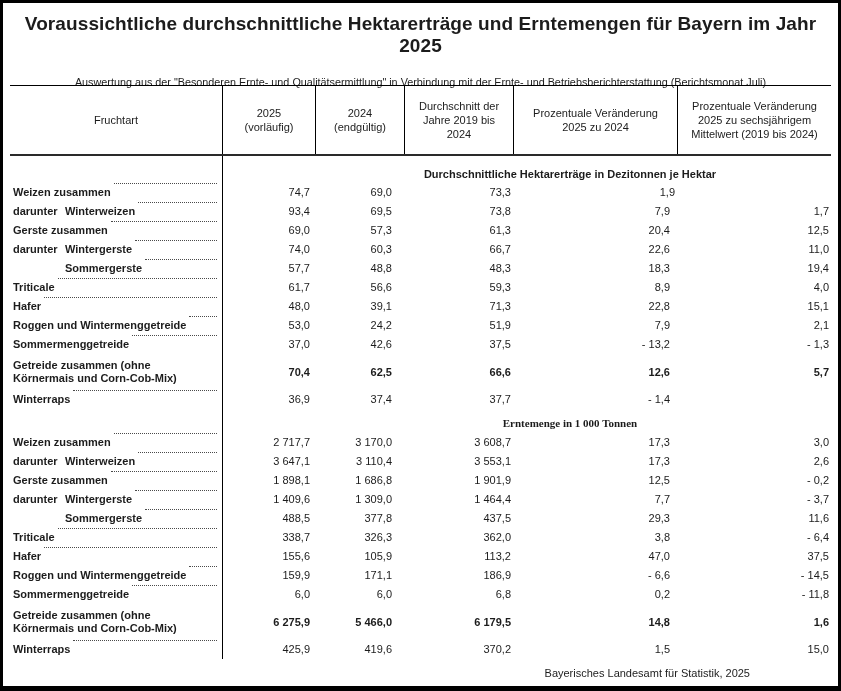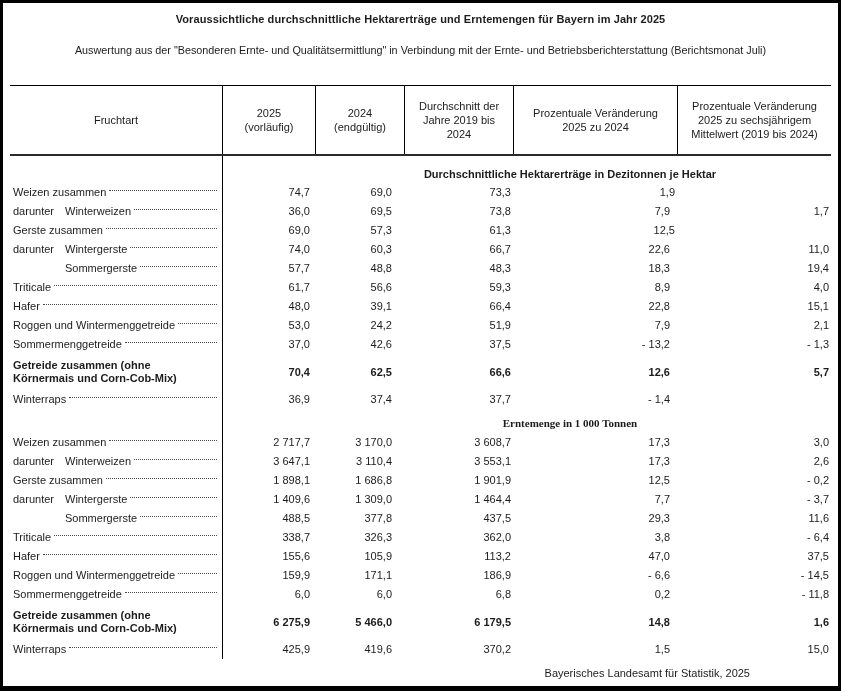--- a/index.html
+++ b/index.html
@@ -10,21 +10,21 @@
     background:#ffffff;
     border:3px solid #000;
     border-bottom-width:5px;
     font-family:"Liberation Sans", sans-serif;
     color:#1c1c1c;
     overflow:hidden;
   }
   .title{
     margin-top:10px;
     text-align:center;
-    font-size:11px;
+    font-size:19px;
     font-weight:bold;
     letter-spacing:.1px;
   }
   .subtitle{
     margin-top:19px;
     text-align:center;
     font-size:10.8px;
   }
   .table-wrap{
     position:absolute;
@@ -62,26 +62,27 @@
   }
   .section-head.second{margin-top:5px;height:19px;line-height:19px;font-family:Liberation Serif, serif;}
   .row{
     display:grid;
     grid-template-columns:212px 93px 89px 109px 164px 154px;
     height:19px;line-height:19px;
   }
   .row.bold{height:36px;line-height:36px;font-weight:bold;}
   .label-cell{
     display:flex;
-    align-items:center;
+    align-items:flex-start;
     padding-left:3px;
     padding-right:4px;
     box-sizing:border-box;
     overflow:hidden;
     white-space:nowrap;
+    font-weight:bold;
   }
   .row.bold .label-cell{
     display:block;
     line-height:13px;
     padding-top:5px;
   }
   .prefix{display:inline-block;width:52px;flex:0 0 52px;}
   .dots{
     flex:1 1 auto;
     border-bottom:1px dotted #4a4a4a;
@@ -138,34 +139,35 @@
           <div class="val c2">69,0</div>
           <div class="val c3">73,3</div>
           <div class="val c5">1,9</div>
         </div>
         <div class="row">
           <div class="label-cell">
             <span class="prefix">darunter</span>
             <span>Winterweizen</span>
             <span class="dots"></span>
           </div>
-          <div class="val c1">36,0</div>
+          <div class="val c1">93,4</div>
           <div class="val c2">69,5</div>
           <div class="val c3">73,8</div>
           <div class="val c4">7,9</div>
           <div class="val c5">1,7</div>
         </div>
         <div class="row">
           <div class="label-cell">
             <span>Gerste zusammen</span>
             <span class="dots"></span>
           </div>
           <div class="val c1">69,0</div>
           <div class="val c2">57,3</div>
           <div class="val c3">61,3</div>
+          <div class="val c4">20,4</div>
           <div class="val c5">12,5</div>
         </div>
         <div class="row">
           <div class="label-cell">
             <span class="prefix">darunter</span>
             <span>Wintergerste</span>
             <span class="dots"></span>
           </div>
           <div class="val c1">74,0</div>
           <div class="val c2">60,3</div>
@@ -196,21 +198,21 @@
           <div class="val c4">8,9</div>
           <div class="val c5">4,0</div>
         </div>
         <div class="row">
           <div class="label-cell">
             <span>Hafer</span>
             <span class="dots"></span>
           </div>
           <div class="val c1">48,0</div>
           <div class="val c2">39,1</div>
-          <div class="val c3">66,4</div>
+          <div class="val c3">71,3</div>
           <div class="val c4">22,8</div>
           <div class="val c5">15,1</div>
         </div>
         <div class="row">
           <div class="label-cell">
             <span>Roggen und Wintermenggetreide</span>
             <span class="dots"></span>
           </div>
           <div class="val c1">53,0</div>
           <div class="val c2">24,2</div>

